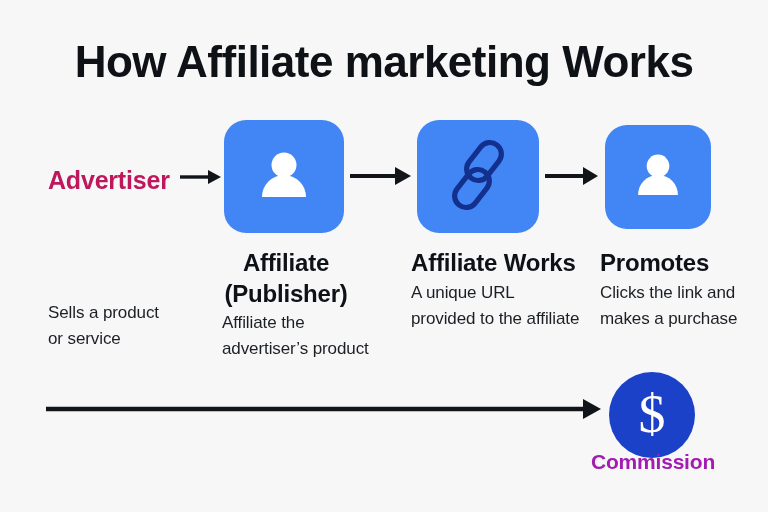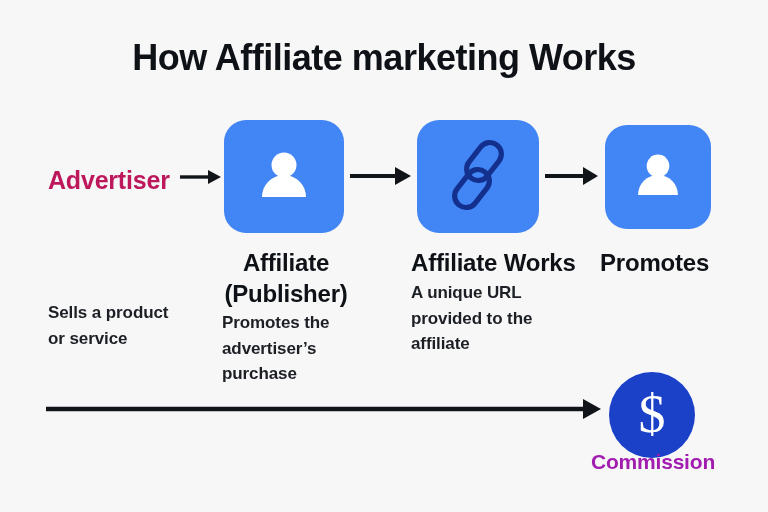--- a/index.html
+++ b/index.html
@@ -22,21 +22,21 @@
     height: 512px;
   }
   .abs { position: absolute; }
 
   
   #title {
     left: 0;
     top: 38px;
     width: 768px;
     text-align: center;
-    font-size: 36px;
+    font-size: 44px;
     font-weight: 700;
     letter-spacing: -0.5px;
     color: #0e1116;
     line-height: 1.1;
   }
 
   
   #advertiser-label {
     left: 48px;
     top: 166px;
@@ -64,21 +64,21 @@
   
   .col-heading {
     font-size: 24px;
     font-weight: 700;
     color: #0e1116;
     line-height: 1.28;
     letter-spacing: -0.2px;
   }
   .col-body {
     font-size: 17px;
-    font-weight: 700;
+    font-weight: 400;
     color: #1c1f24;
     line-height: 1.5;
     letter-spacing: -0.1px;
   }
 
   #head-affiliate { left: 213px; top: 248px; width: 146px; text-align: center; }
   #body-affiliate { left: 222px; top: 310px; width: 152px; }
 
   #head-link { left: 411px; top: 248px; width: 180px; }
   #body-link { left: 411px; top: 280px; width: 172px; }
@@ -178,26 +178,27 @@
   <div class="abs tile" id="tile-customer">
     <span>
       <svg width="58" height="58" viewBox="0 0 64 64">
         <circle cx="32" cy="22" r="12.5" fill="#ffffff"></circle>
         <path d="M10 54 a22 22 0 0 1 44 0 z" fill="#ffffff"></path>
       </svg>
     </span>
   </div>
 
   <div class="abs col-heading" id="head-affiliate">Affiliate (Publisher)</div>
-  <div class="abs col-body" id="body-affiliate">Promotes the advertiser’s purchase</div>
+  <div class="abs col-body" id="body-affiliate">Affiliate the advertiser’s product</div>
 
   <div class="abs col-heading" id="head-link">Affiliate Works</div>
   <div class="abs col-body" id="body-link">A unique URL provided to the affiliate</div>
 
   <div class="abs col-heading" id="head-customer">Promotes</div>
+  <div class="abs col-body" id="body-customer">Clicks the link and makes a purchase</div>
 
   <div class="abs col-body" id="body-advertiser">Sells a product or service</div>
 
   <div class="abs" id="arrow-bottom">
     <svg class="arrow-svg" width="556" height="26" viewBox="0 0 556 26">
       <line x1="0" y1="13" x2="540" y2="13" stroke="#111418" stroke-width="4.4"></line>
       <polygon points="537,3 555,13 537,23" fill="#111418"></polygon>
     </svg>
   </div>
 

